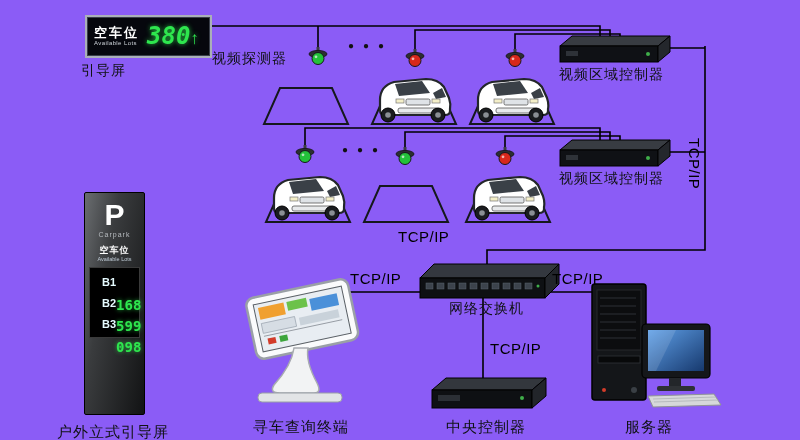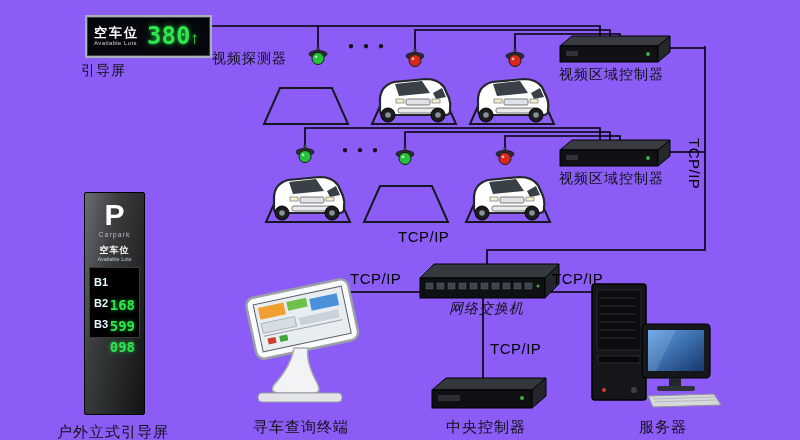--- a/index.html
+++ b/index.html
@@ -14,37 +14,37 @@
   .dots { position:absolute; font-size:10px; letter-spacing:9px; color:#111; }
 
   
   .led-panel { position:absolute; left:85px; top:15px; width:127px; height:43px;
     background:#06070d; border:2px solid #aab0b8; box-shadow:inset 0 0 0 1px #3a3f4a;
     display:flex; align-items:center; padding:3px 7px; gap:8px; }
   .led-left { display:flex; flex-direction:column; line-height:1.1; }
   .led-cn { color:#fff; font-size:13px; font-weight:bold; letter-spacing:2px; }
   .led-en { color:#cfd4da; font-size:6px; letter-spacing:.4px; }
   .led-value { color:var(--led-green,#2ee64e); font-family:"DejaVu Sans Mono",monospace;
-    font-size:24px; font-weight:bold; line-height:1;
+    font-size:24px; font-weight:bold; font-style:italic; line-height:1;
     text-shadow:0 0 5px rgba(46,230,78,.8); }
   .led-arrow { color:var(--led-green,#2ee64e); font-size:17px; font-weight:bold;
     text-shadow:0 0 5px rgba(46,230,78,.8); }
 
   
   .pillar { position:absolute; left:84px; top:192px; width:61px; height:223px;
     background:linear-gradient(100deg,#6a6d70 0%,#3a3c3e 35%,#121314 100%);
     border:1px solid #000; border-radius:2px; display:flex; flex-direction:column; align-items:center; }
   .pillar-p { color:#fff; font-size:30px; font-weight:bold; line-height:1; margin-top:7px; }
   .pillar-sub { color:#b8bcc0; font-size:7px; letter-spacing:1px; margin-top:1px; }
   .pillar-avail { margin-top:7px; text-align:center; line-height:1.2; }
   .pillar-avail-cn { display:block; color:#fff; font-size:9px; font-weight:bold; letter-spacing:1px; }
   .pillar-avail-en { display:block; color:#bfcbd6; font-size:5.5px; }
   .pillar-screen { margin-top:5px; width:51px; background:#000; border:1px solid #3a3a3a; padding:3px 4px; }
   .pillar-row { display:flex; justify-content:space-between; align-items:center; height:21px; }
-  .pillar-floor { color:#e6fbff; font-size:11px; font-weight:bold; }
+  .pillar-floor { color:#e6fbff; font-size:11px; font-weight:bold;margin-left:8px; }
   .pillar-count { color:var(--led-green,#2ee64e); font-family:"DejaVu Sans Mono",monospace;
     font-size:14px; font-weight:bold; text-shadow:0 0 4px rgba(46,230,78,.7);margin-top:46px; }
 </style>
 </head>
 <body>
 
 <div class="stage">
 
   <svg class="art" width="800" height="440" viewBox="0 0 800 440">
     <defs>
@@ -229,25 +229,25 @@
         <span class="pillar-floor">B3</span>
         <span class="pillar-count">098</span>
       </div>
     </div>
   </div>
 
   <div class="lbl" style="left:81px;top:62px;">引导屏</div>
   <div class="lbl" style="left:212px;top:50px;font-family:Liberation Serif, serif;">视频探测器</div>
   <div class="lbl" style="left:559px;top:66px;">视频区域控制器</div>
   <div class="lbl" style="left:559px;top:170px;">视频区域控制器</div>
-  <div class="lbl" style="left:449px;top:300px;font-style:italic;">网络交换机</div>
+  <div class="lbl" style="left:449px;top:300px;">网络交换机</div>
   <div class="lbl lbl-big" style="left:57px;top:423px;">户外立式引导屏</div>
   <div class="lbl lbl-big" style="left:446px;top:418px;">中央控制器</div>
   <div class="lbl lbl-big" style="left:253px;top:418px;">寻车查询终端</div>
-  <div class="lbl lbl-big" style="left:639px;top:418px;">服务器</div>
+  <div class="lbl lbl-big" style="left:625px;top:418px;">服务器</div>
 
   <div class="dots" style="left:348px;top:40px;">●●●</div>
   <div class="dots" style="left:342px;top:144px;">●●●</div>
 
   <div class="tcp tcp-vert" style="left:703px;top:138px;">TCP/IP</div>
   <div class="tcp" style="left:398px;top:228px;">TCP/IP</div>
   <div class="tcp" style="left:350px;top:270px;">TCP/IP</div>
   <div class="tcp" style="left:552px;top:270px;">TCP/IP</div>
   <div class="tcp" style="left:490px;top:340px;">TCP/IP</div>
 

